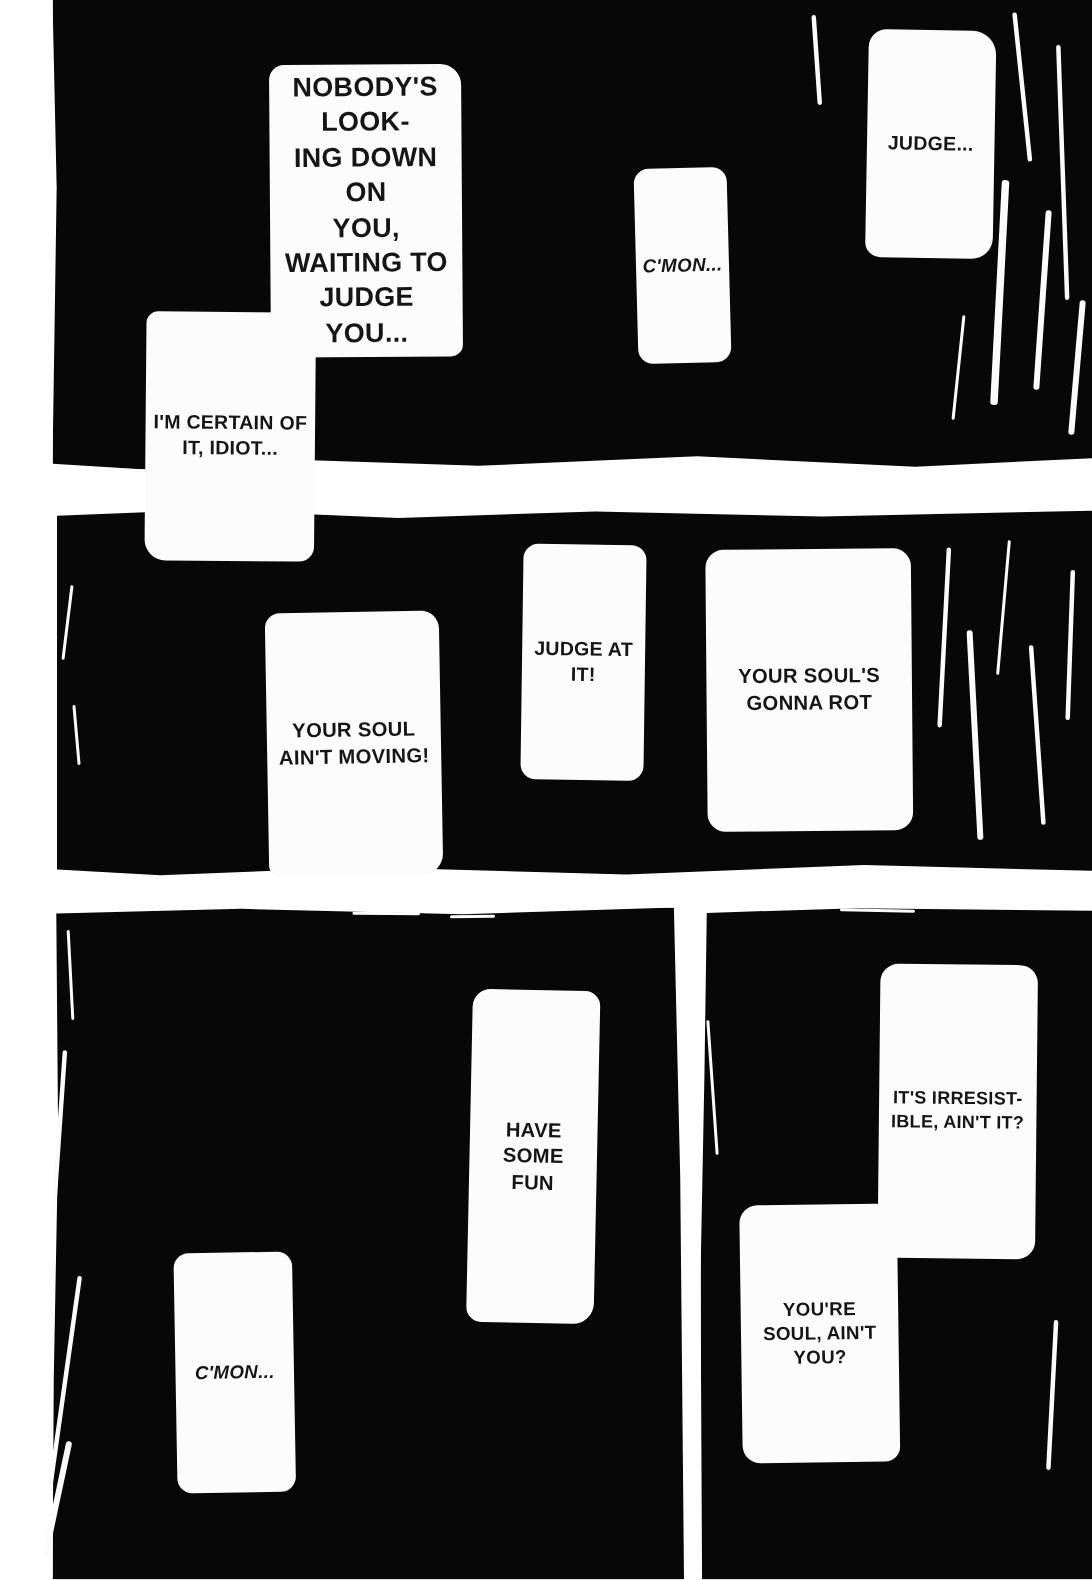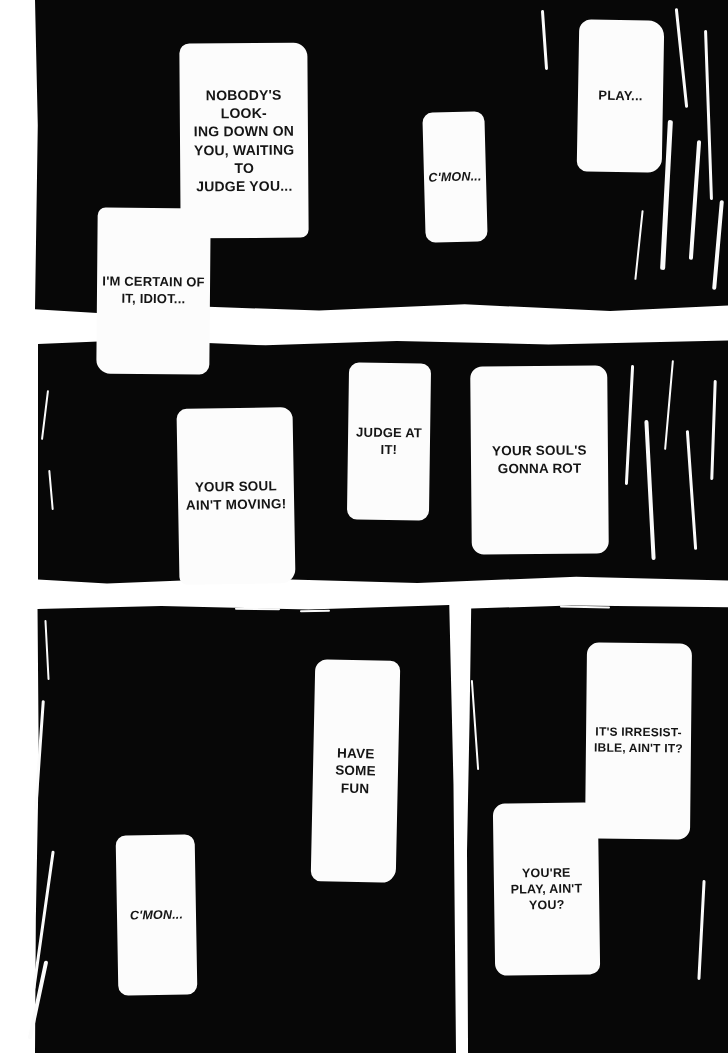--- a/index.html
+++ b/index.html
@@ -65,21 +65,21 @@
     display:flex;align-items:center;justify-content:center;
     text-align:center;padding:4px;box-sizing:border-box;
   }
   .bubble-text{
     font-weight:bold;color:#151515;font-size:13px;line-height:1.3;
     letter-spacing:.2px;white-space:pre-line;
   }
   .italic .bubble-text{font-style:italic;}
 
   #b-nobodys {left:180px;top:43px;width:128px;height:195px;border-radius:10px 14px 8px 12px;transform:rotate(-.4deg);}
-  #b-nobodys .bubble-text{font-size:14px;}
+  #b-nobodys .bubble-text{font-size:18px;}
   #b-certain {left:97px;top:208px;width:113px;height:166px;border-radius:8px 12px 10px 14px;transform:rotate(.5deg);}
   #b-cmon-top{left:424px;top:112px;width:62px;height:130px;border-radius:10px;transform:rotate(-1.5deg);}
   #b-cmon-top .bubble-text{font-size:12.5px;}
   #b-play    {left:578px;top:20px;width:85px;height:152px;border-radius:12px 16px 14px 10px;transform:rotate(1deg);}
   #b-look    {left:348px;top:363px;width:82px;height:157px;border-radius:10px;transform:rotate(.8deg);}
   #b-rot     {left:471px;top:366px;width:137px;height:188px;border-radius:12px;transform:rotate(-.5deg);}
   #b-rot .bubble-text{font-size:13.5px;text-align:center;}
   #b-moving  {left:178px;top:408px;width:116px;height:176px;border-radius:10px 12px 14px 8px;transform:rotate(-1deg);}
   #b-moving .bubble-text{font-size:13.5px;}
   #b-fun     {left:313px;top:660px;width:85px;height:222px;border-radius:12px 10px 14px 10px;transform:rotate(1.2deg);}
@@ -123,21 +123,21 @@
   <i class="scratch s20"></i>
   <i class="scratch s21"></i>
   <i class="scratch s22"></i>
   <i class="scratch s23"></i>
   <i class="scratch s24"></i>
   <i class="scratch s25"></i>
   <i class="scratch s26"></i>
   <i class="scratch s27"></i>
 
   <div class="bubble" id="b-play">
-    <span class="bubble-text">PLAY...</span>
+    <span class="bubble-text">JUDGE...</span>
   </div>
   <div class="bubble italic" id="b-cmon-top">
     <span class="bubble-text">C'MON...</span>
   </div>
   <div class="bubble" id="b-nobodys">
     <span class="bubble-text">NOBODY'S LOOK-
 ING DOWN ON
 YOU, WAITING TO
 JUDGE YOU...</span>
   </div>
@@ -158,21 +158,21 @@
     <span class="bubble-text">YOUR SOUL
 AIN'T MOVING!</span>
   </div>
 
   <div class="bubble" id="b-irresist">
     <span class="bubble-text">IT'S IRRESIST-
 IBLE, AIN'T IT?</span>
   </div>
   <div class="bubble" id="b-bored">
     <span class="bubble-text">YOU'RE
-PLAY, AIN'T
+SOUL, AIN'T
 YOU?</span>
   </div>
 
   <div class="bubble" id="b-fun">
     <span class="bubble-text">HAVE SOME
 FUN</span>
   </div>
   <div class="bubble italic" id="b-cmon-bot">
     <span class="bubble-text">C'MON...</span>
   </div>

